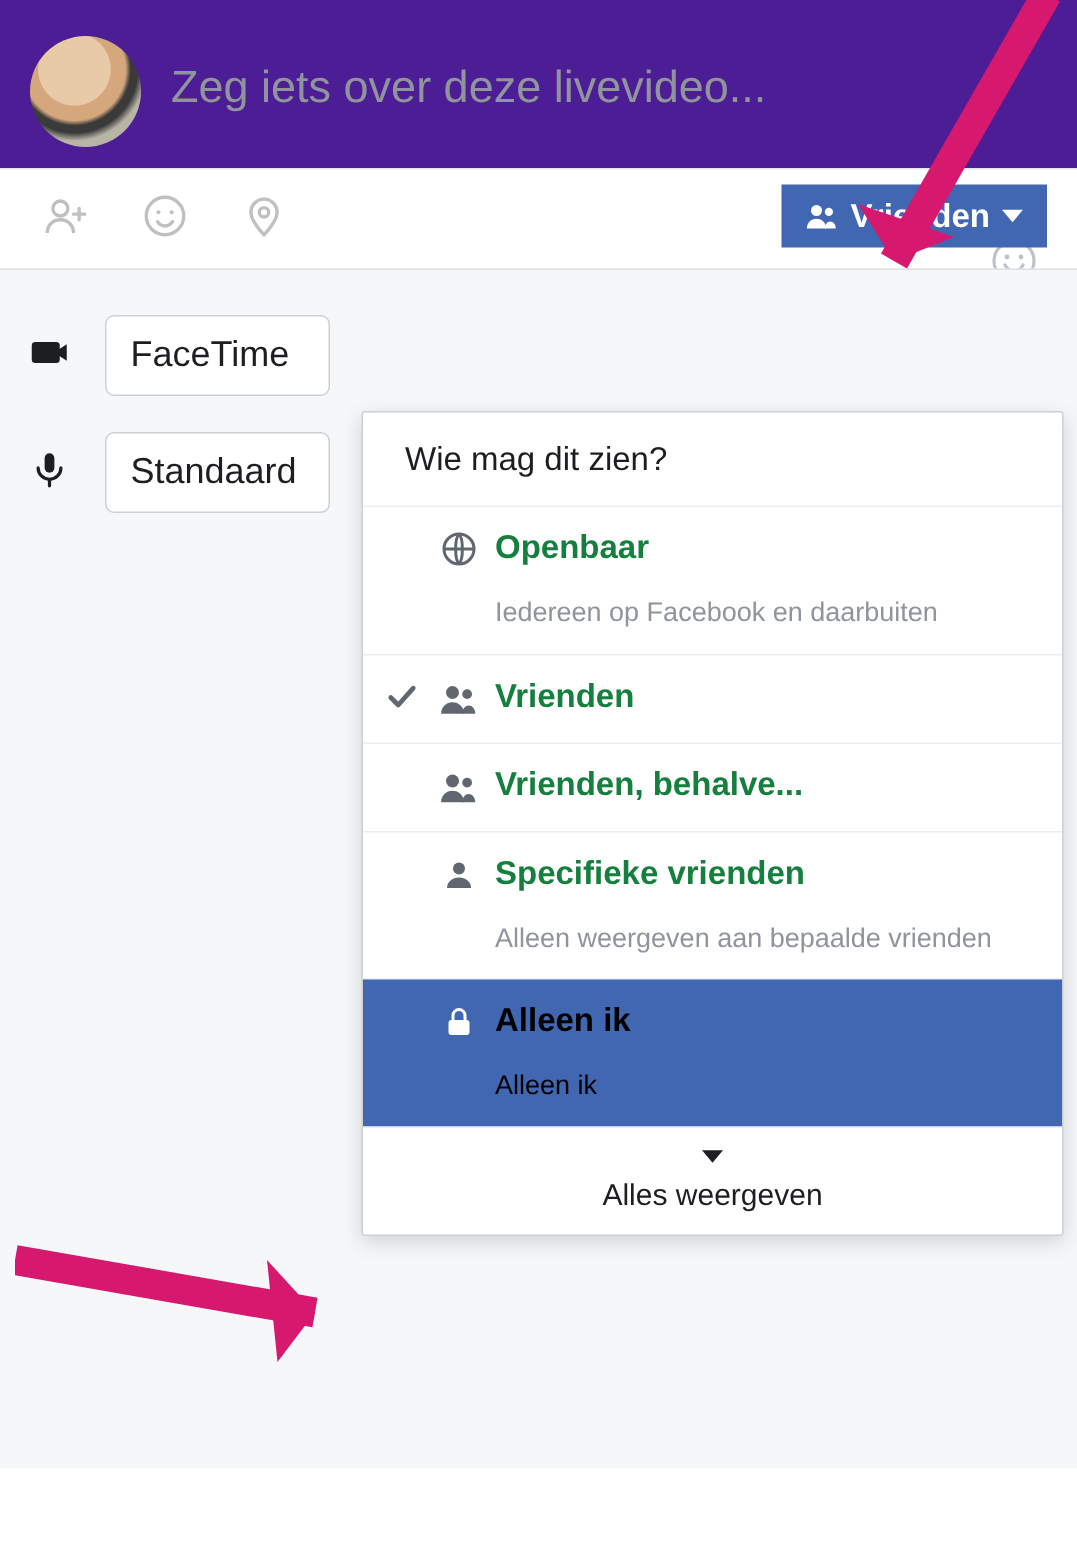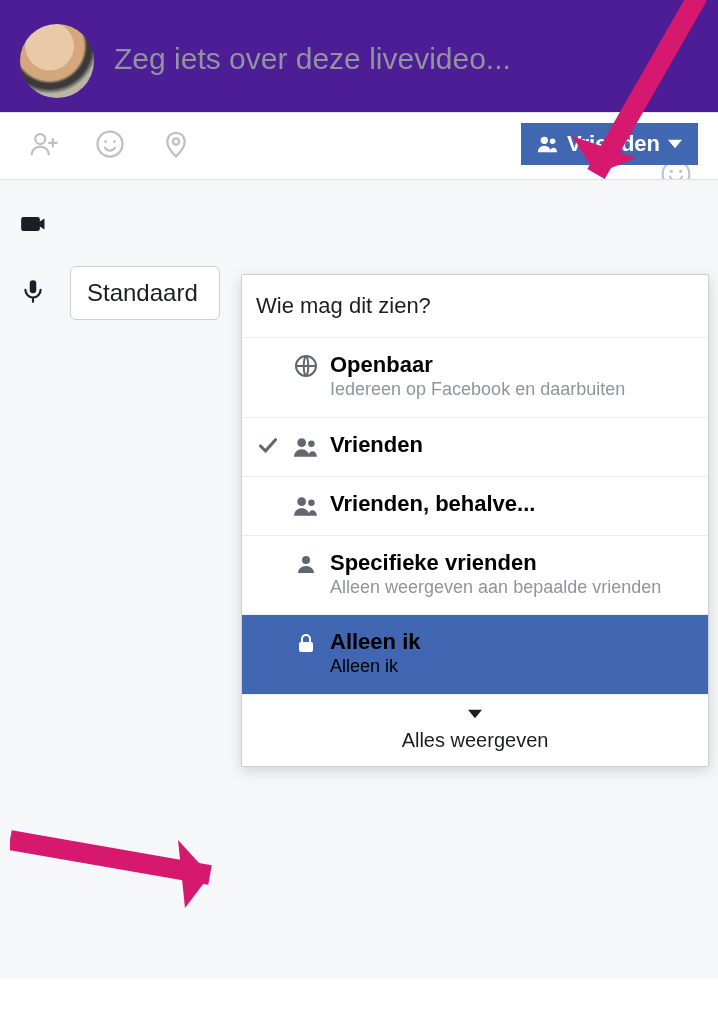--- a/index.html
+++ b/index.html
@@ -93,37 +93,37 @@
       top: 274px;
       left: 241px;
       width: 468px;
       background: #fff;
       border: 1px solid #ccd0d5;
       border-radius: 2px;
       box-shadow: 0 4px 14px rgba(0,0,0,.15);
       z-index: 10;
     }
     .dropdown-header {
-      padding: 18px 14px;
+      padding: 18px 28px;
       font-size: 22px;
       color: #1c1e21;
     }
     .option {
       display: flex;
       padding: 14px 18px 16px 12px;
       gap: 8px;
       align-items: flex-start;
       border-top: 1px solid #ebedf0;
       cursor: pointer;
     }
     .check-col { width: 28px; padding-top:4px; color:#606770; display:flex; justify-content:center;}
     .opt-icon { width: 32px; display: flex; justify-content: center; padding-top: 2px; color: #606770;}
     .opt-text { flex: 1; }
-    .opt-title { font-size: 22px; font-weight: 700; color: #000000; }
-    .opt-desc { font-size: 18px; color: #90949c; margin-top: 0; line-height: 1.25; }
+    .opt-title { font-size: 22px; font-weight: 700; color: #15803d; }
+    .opt-desc { font-size: 18px; color: #90949c; margin-top: 19px; line-height: 1.25; }
     .option.selected {
       background: #4267B2;
     }
     .option.selected .opt-title,
     .option.selected .opt-desc { color: #000000; }
     .option.selected .opt-icon { color: #fff; }
     .show-all {
       display: flex;
       justify-content: center;
       align-items: center;
@@ -196,20 +196,21 @@
   </button>
 </div>
 
 <div class="below">
   <div class="row">
     <span class="row-icon">
       <svg viewBox="0 0 24 24" width="28" height="28" fill="#1c1e21">
           <path d="M3 6h12a2 2 0 012 2v1.8l4-2.5v9.4l-4-2.5V16a2 2 0 01-2 2H3a2 2 0 01-2-2V8a2 2 0 012-2z"></path>
         </svg>
     </span>
+    <div class="select-like">FaceTime</div>
   </div>
   <div class="row">
     <span class="row-icon">
       <svg viewBox="0 0 24 24" width="26" height="26" fill="#1c1e21">
           <rect x="9" y="2" width="6" height="12" rx="3"></rect>
           <path d="M5 11a7 7 0 0014 0M12 18v4" stroke="#1c1e21" stroke-width="2" fill="none" stroke-linecap="round"></path>
         </svg>
     </span>
     <div class="select-like">Standaard</div>
   </div>

